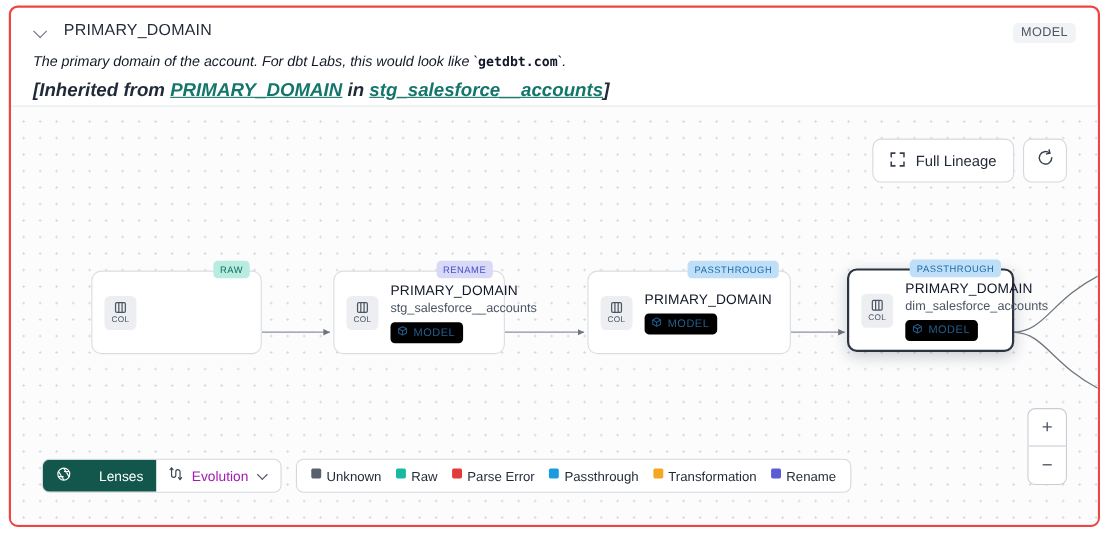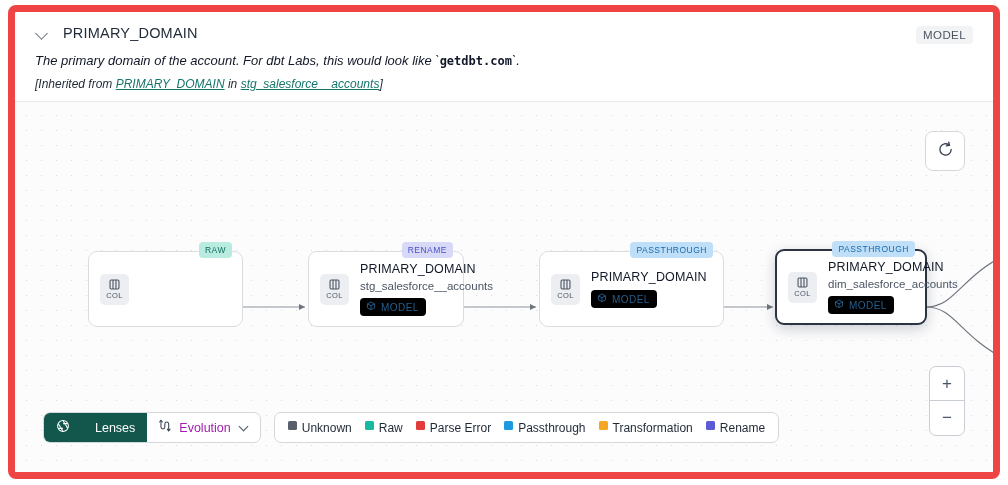--- a/index.html
+++ b/index.html
@@ -8,21 +8,21 @@
     width: 1008px; height: 485px;
     background: #ffffff;
     font-family: "Liberation Sans", sans-serif;
     -webkit-font-smoothing: antialiased;
   }
   .panel {
     position: absolute;
     left: 8px; top: 5px;
     width: 992px; height: 474px;
     background: #ffffff;
-    border: 7px solid #ef4444;
+    border: 2px solid #ef4444;
     border-radius: 8px;
     overflow: hidden;
   }
 
   
   .hdr { position: relative; padding: 13px 20px 10px 20px; height: 88px; }
   .hdr-row { display: flex; align-items: center; gap: 14px; }
   .chev {
     width: 14px; height: 14px; display: inline-block;
     position: relative; cursor: pointer; flex: 0 0 auto;
@@ -45,21 +45,21 @@
   }
   .desc {
     margin-top: 11px; font-size: 13px; font-style: italic;
     color: #111827; line-height: 1.45;
   }
   .desc code {
     font-family: "DejaVu Sans Mono", monospace;
     font-weight: bold; font-style: normal; font-size: 12px;
   }
   .inherit {
-    margin-top: 6px; font-size: 12px; font-style: italic; color: #1f2937;
+    margin-top: 6px; font-size: 17px; font-style: italic; color: #1f2937; font-weight: bold;
   }
   .inherit a {
     color: #14756b; text-decoration: underline; cursor: pointer;
   }
 
   
   .canvas {
     position: absolute; left: 0; right: 0; top: 89px; bottom: 0;
     background-color: #fcfcfd;
     background-image: radial-gradient(#d7dbe0 0.9px, transparent 0.9px);
@@ -213,20 +213,31 @@
         </marker>
       </defs>
       <line x1="228" y1="205" x2="290" y2="205" stroke="#8b919a" stroke-width="1.2" marker-end="url(#ah)"></line>
       <line x1="449" y1="205" x2="521" y2="205" stroke="#8b919a" stroke-width="1.2" marker-end="url(#ah)"></line>
       <line x1="709" y1="205" x2="758" y2="205" stroke="#8b919a" stroke-width="1.2" marker-end="url(#ah)"></line>
       <path d="M911,205 C 940,205 945,175 992,152" stroke="#6e757e" stroke-width="1.2" fill="none"></path>
       <path d="M911,205 C 940,205 945,235 992,258" stroke="#6e757e" stroke-width="1.2" fill="none"></path>
     </svg>
 
     <div class="top-ctrls">
+      <div class="btn-lineage">
+        <span>
+          <svg width="14" height="14" viewBox="0 0 14 14" fill="none" stroke="#374151" stroke-width="1.4" stroke-linecap="round">
+            <path d="M1.2,4.6 V1.2 H4.6"></path>
+              <path d="M9.4,1.2 H12.8 V4.6"></path>
+            <path d="M12.8,9.4 V12.8 H9.4"></path>
+              <path d="M4.6,12.8 H1.2 V9.4"></path>
+          </svg>
+        </span>
+        <span>Full Lineage</span>
+      </div>
       <div class="btn-icon-sq">
         <span>
           <svg width="17" height="17" viewBox="0 0 18 18" fill="none" stroke="#374151" stroke-width="1.4" stroke-linecap="round">
             <path d="M15,9 A6,6 0 1 1 12.8,4.3"></path>
             <path d="M12.4,1.3 L13.2,4.6 L9.9,5.2"></path>
           </svg>
         </span>
       </div>
     </div>
 

